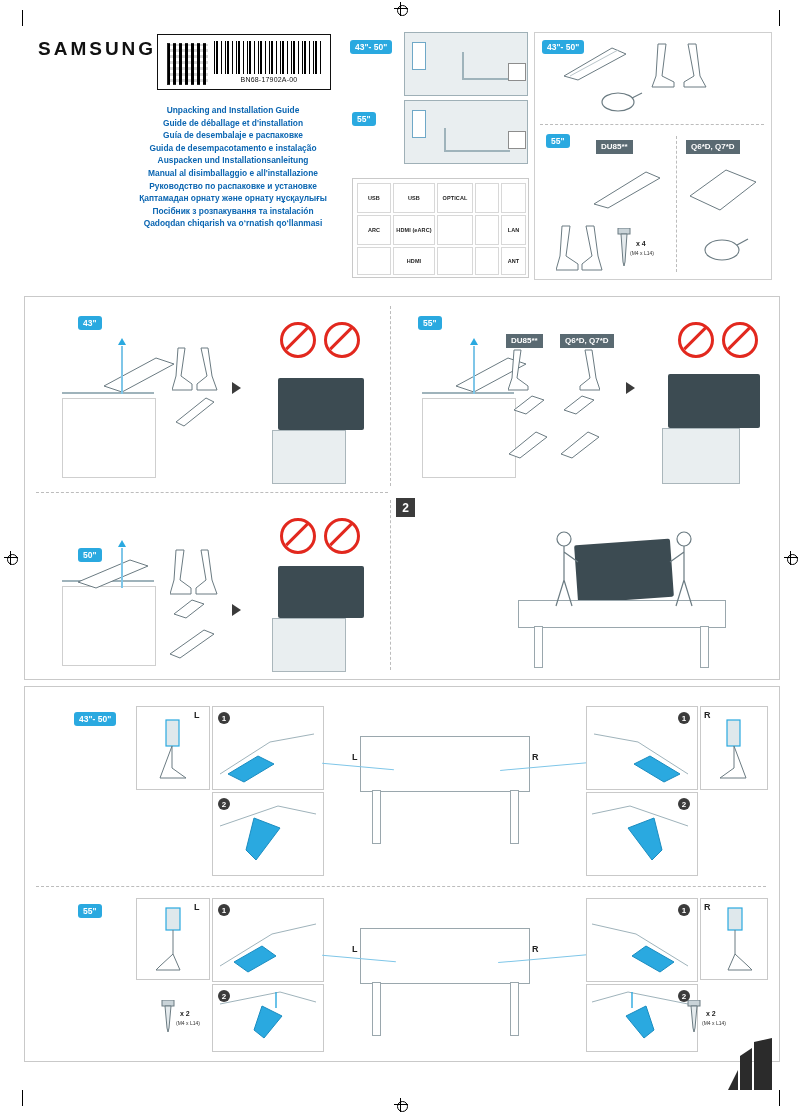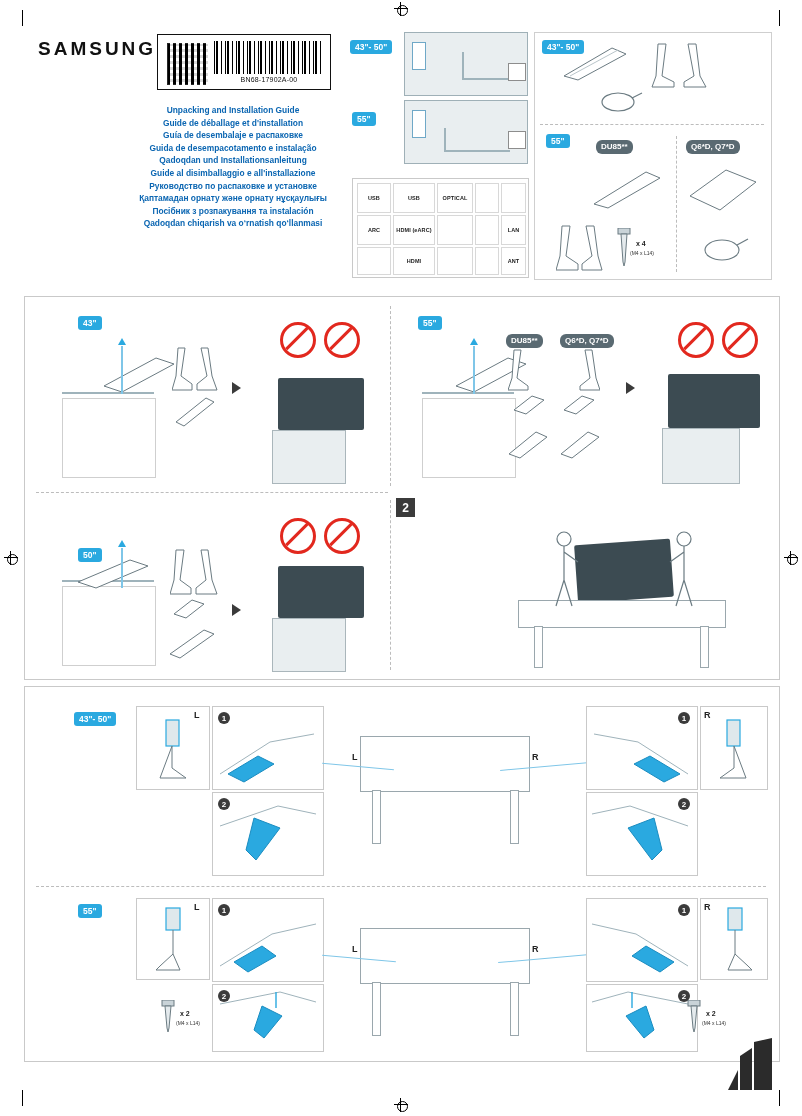--- a/index.html
+++ b/index.html
@@ -48,21 +48,21 @@
   .langs{position:absolute;left:128px;top:104px;width:210px;text-align:center;}
   .langs div{font-size:8.4px;font-weight:bold;color:#0b66b2;line-height:12.6px;white-space:nowrap;}
 
   
   .box{position:absolute;border:1px solid #8d8d8d;background:#fff;}
   .lightbox{position:absolute;border:1px solid #cfcfcf;background:#fff;}
 
   .tag{position:absolute;background:#2aa9e0;color:#fff;font-size:8.5px;font-weight:bold;
        border-radius:3px;padding:2px 5px;line-height:10px;white-space:nowrap;}
   .tagdark{position:absolute;background:#5a6a72;color:#fff;font-size:8px;font-weight:bold;
-       border-radius:6px;padding:2px 5px;line-height:10px;white-space:nowrap;}
+       border-radius:0;padding:2px 5px;line-height:10px;white-space:nowrap;}
 
   .stepnum{position:absolute;width:19px;height:19px;background:#3b3b3b;color:#fff;
        font-size:12px;font-weight:bold;display:flex;align-items:center;justify-content:center;}
 
   .panel{position:absolute;border:1px solid #bdbdbd;background:#fff;}
   .dashed{position:absolute;border-top:1px dashed #bcbcbc;}
   .vdashed{position:absolute;border-left:1px dashed #bcbcbc;}
 
   .tv{position:absolute;background:#3c4b52;border-radius:2px;}
   .tvlight{position:absolute;background:#e9eef0;border:1px solid #aab6bb;}
@@ -124,22 +124,22 @@
       </div>
     <div class="bars"></div>
     <div class="codetext">BN68-17902A-00</div>
   </div>
 
   <div class="langs">
     <div>Unpacking and Installation Guide</div>
     <div>Guide de déballage et d'installation</div>
     <div>Guía de desembalaje e распаковке</div>
     <div>Guida de desempacotamento e instalação</div>
-    <div>Qadoqdan und Installationsanleitung</div>
-    <div>Guide al disimballaggio e all'installazione</div>
+    <div>Auspacken und Installationsanleitung</div>
+    <div>Manual al disimballaggio e all'installazione</div>
     <div>Руководство по распаковке и установке</div>
     <div>Қаптамадан орнату және орнату нұсқаулығы</div>
     <div>Посібник з розпакування та instalación</div>
     <div>Qadoqdan chiqarish va o‘rnatish qo‘llanmasi</div>
   </div>
 
   <div class="panel" style="left:404px;top:32px;width:122px;height:62px;background:#e9eef0;border-color:#9fb0b7;"></div>
   <div class="tag" style="left:350px;top:40px;">43"- 50"</div>
   <div class="box" style="left:412px;top:42px;width:12px;height:26px;border-color:#6fa8c7;"></div>
   <div class="gline" style="left:462px;top:52px;width:2px;height:28px;"></div>

